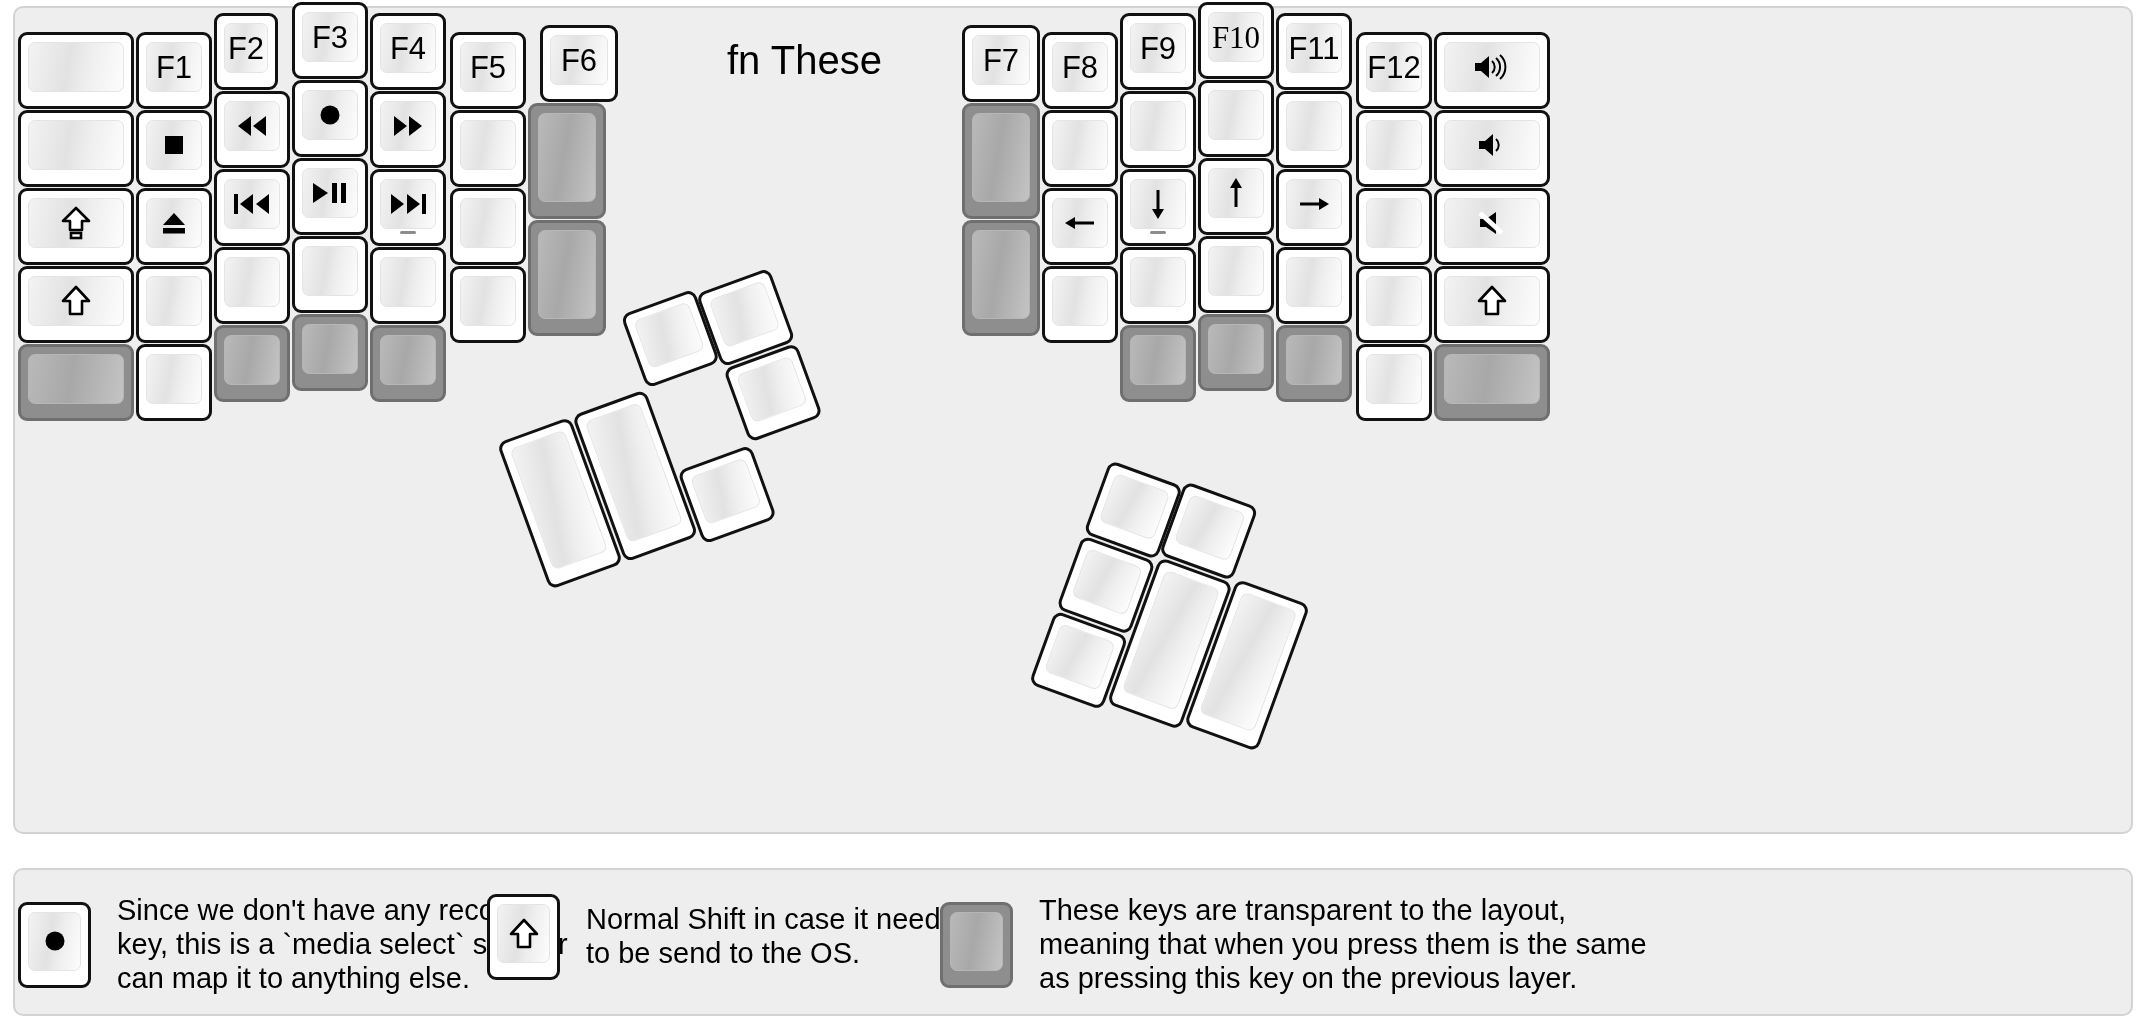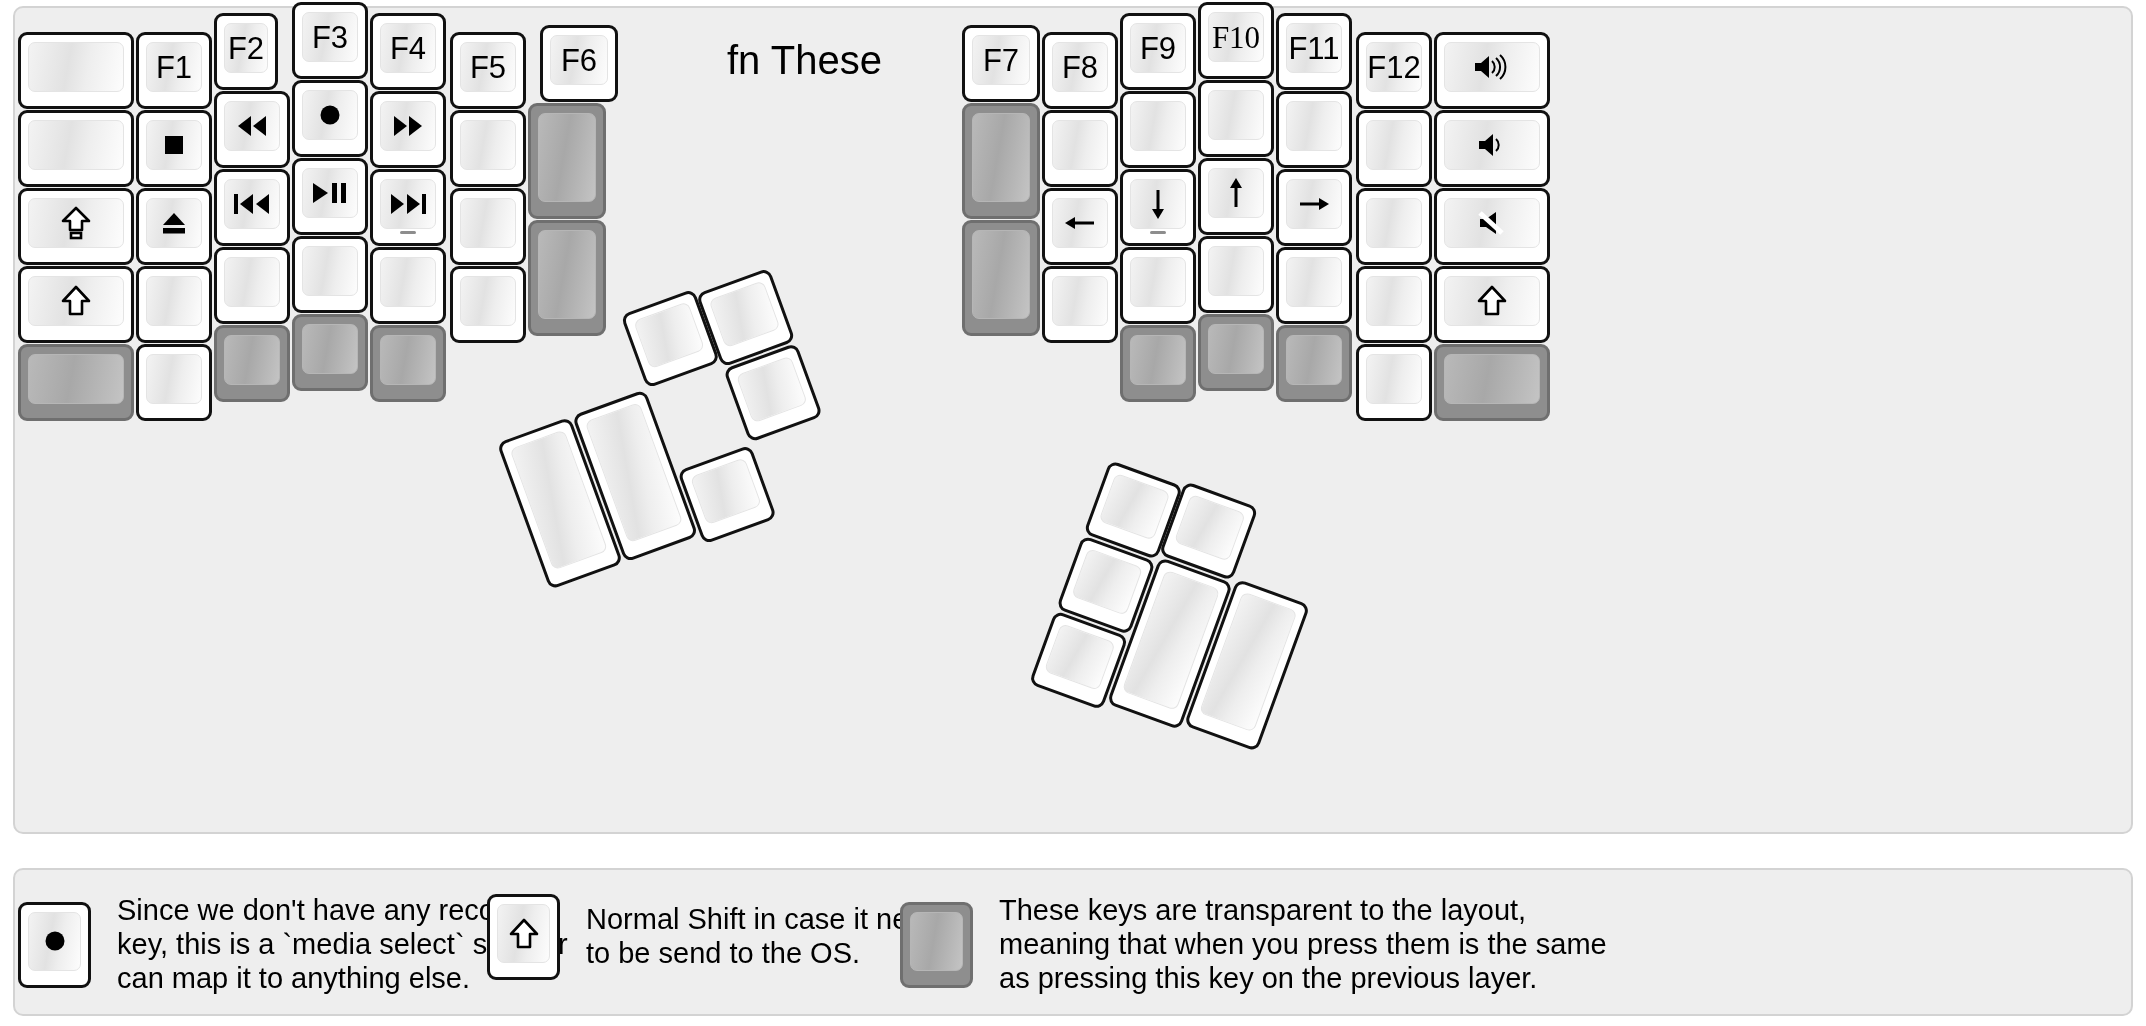--- a/index.html
+++ b/index.html
@@ -103,21 +103,21 @@
   .legend-key .legend{font-size:30px;color:#000;line-height:1;}
   .legend-text{
     margin-left:26px;
     font-size:29px;
     line-height:1.17;
     color:#000;
     white-space:pre-line;
   }
   #legend-1{left:18px;top:894px;}
   #legend-2{left:487px;top:894px;}
-  #legend-3{left:900px;top:894px;justify-content:flex-end;}
+  #legend-3{left:940px;top:894px;justify-content:flex-end;}
 
   svg{display:block;}
 </style>
 </head>
 <body>
 
 <div id="root">
 
   <div class="panel" id="board-panel">
   </div>

